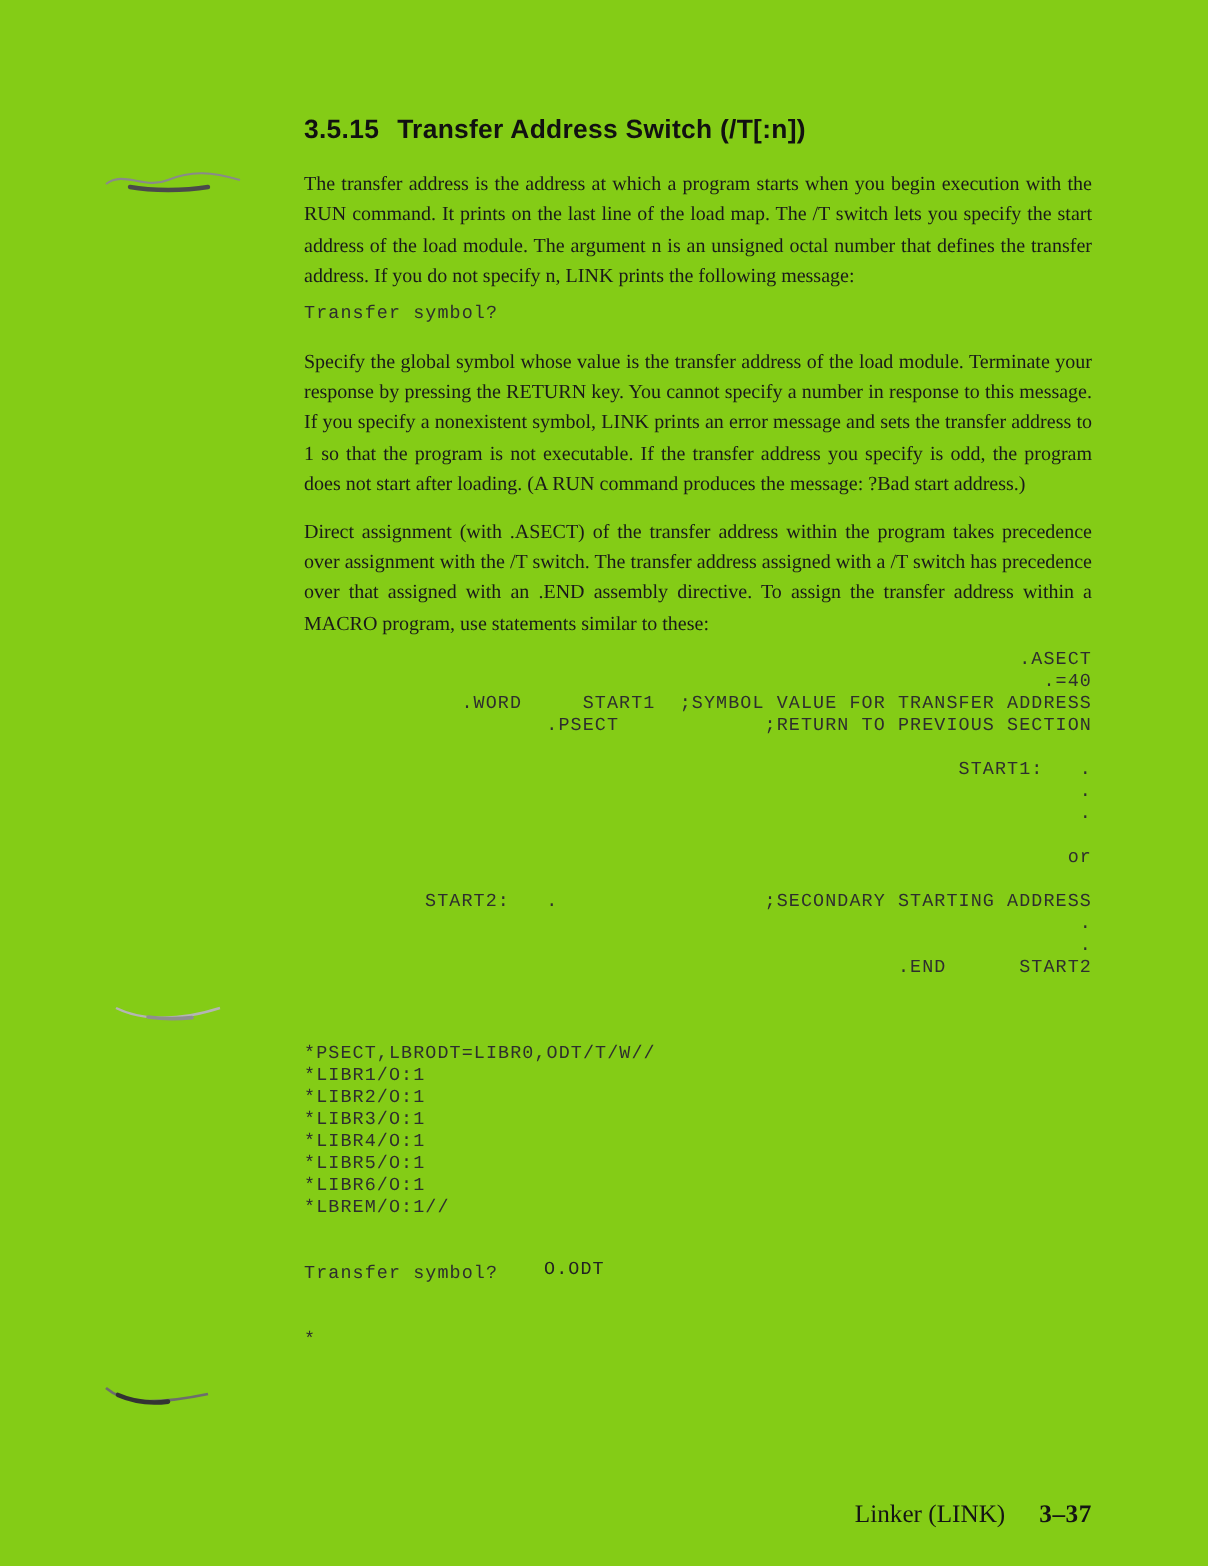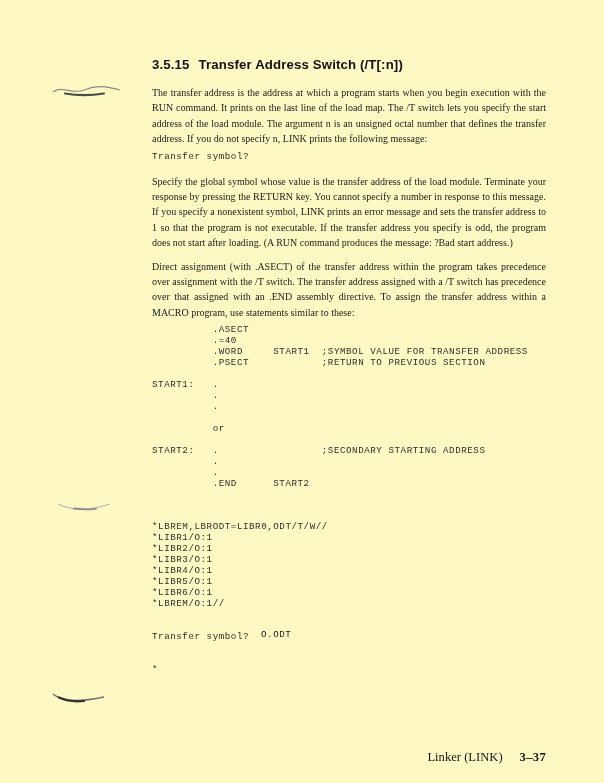--- a/index.html
+++ b/index.html
@@ -1,18 +1,18 @@
 <!DOCTYPE html>
 <html><head>
 <meta charset="utf-8">
 <style>
   html,body { margin:0; padding:0; background:#e8e8e8; }
   .page {
     position:relative; width:604px; height:783px; margin:0 auto;
-    background:#fef9c3; overflow:hidden;
+    background:#84cc16; overflow:hidden;
     font-family:"Liberation Serif", serif; color:#161616;text-decoration:underline;
   }
   .content { position:absolute; left:152px; top:57px; width:394px; }
   h2.section-heading {
     font-family:"Liberation Sans", sans-serif;
     font-size:13.2px; font-weight:bold; letter-spacing:0.15px;
     margin:0 0 13px 0; white-space:nowrap; color:#111;
   }
   h2.section-heading .sec-num { margin-right:9px; }
   p.body {
@@ -20,24 +20,24 @@
     margin:0 0 8px 0; color:#1a1a1a;
   }
   p.body.tight { margin-bottom:4px; }
   .code, pre.code {
     font-family:"Liberation Mono", "DejaVu Sans Mono", monospace;
     font-size:9.2px; line-height:11px; letter-spacing:0.55px;
     color:#2e2e2e; white-space:pre;
   }
   pre.code { margin:0; }
   pre.code.prompt-msg { margin:3px 0 12px 0; }
-  pre.code.macro { margin:2px 0 10px 0; }
+  pre.code.macro { margin:2px 0 10px 0;text-align:right; }
   .terminal { margin-top:9px; }
   .terminal .prompt-line { white-space:pre; }
-  .terminal .response { position:relative; top:-2px; margin-left:12px; color:#222; }
+  .terminal .response { position:relative; top:-2px; margin-left:23px; color:#222; }
   .footer {
     position:absolute; left:152px; top:750px; width:394px;
     text-align:right; font-size:12.6px; color:#141414;
   }
   .footer .pagenum { font-weight:bold; margin-left:17px; letter-spacing:0.3px; }
   .margin-mark { position:absolute; pointer-events:none; }
   .mk1 { left:50px; top:82px; }
   .mk2 { left:56px; top:498px; }
   .mk3 { left:51px; top:690px; }
 </style>
@@ -86,21 +86,21 @@
 
           or
 
 START2:   .                 ;SECONDARY STARTING ADDRESS
           .
           .
           .END      START2</pre>
 
 
     <div class="terminal code">
-      <pre class="code">*LBREM,LBRODT=LIBR0,ODT/T/W//
+      <pre class="code">*PSECT,LBRODT=LIBR0,ODT/T/W//
 *LIBR1/O:1
 *LIBR2/O:1
 *LIBR3/O:1
 *LIBR4/O:1
 *LIBR5/O:1
 *LIBR6/O:1
 *LBREM/O:1//</pre>
       <div class="prompt-line"><span>Transfer symbol?</span><span class="response">O.ODT</span></div>
       <pre class="code">*</pre>
     </div>

